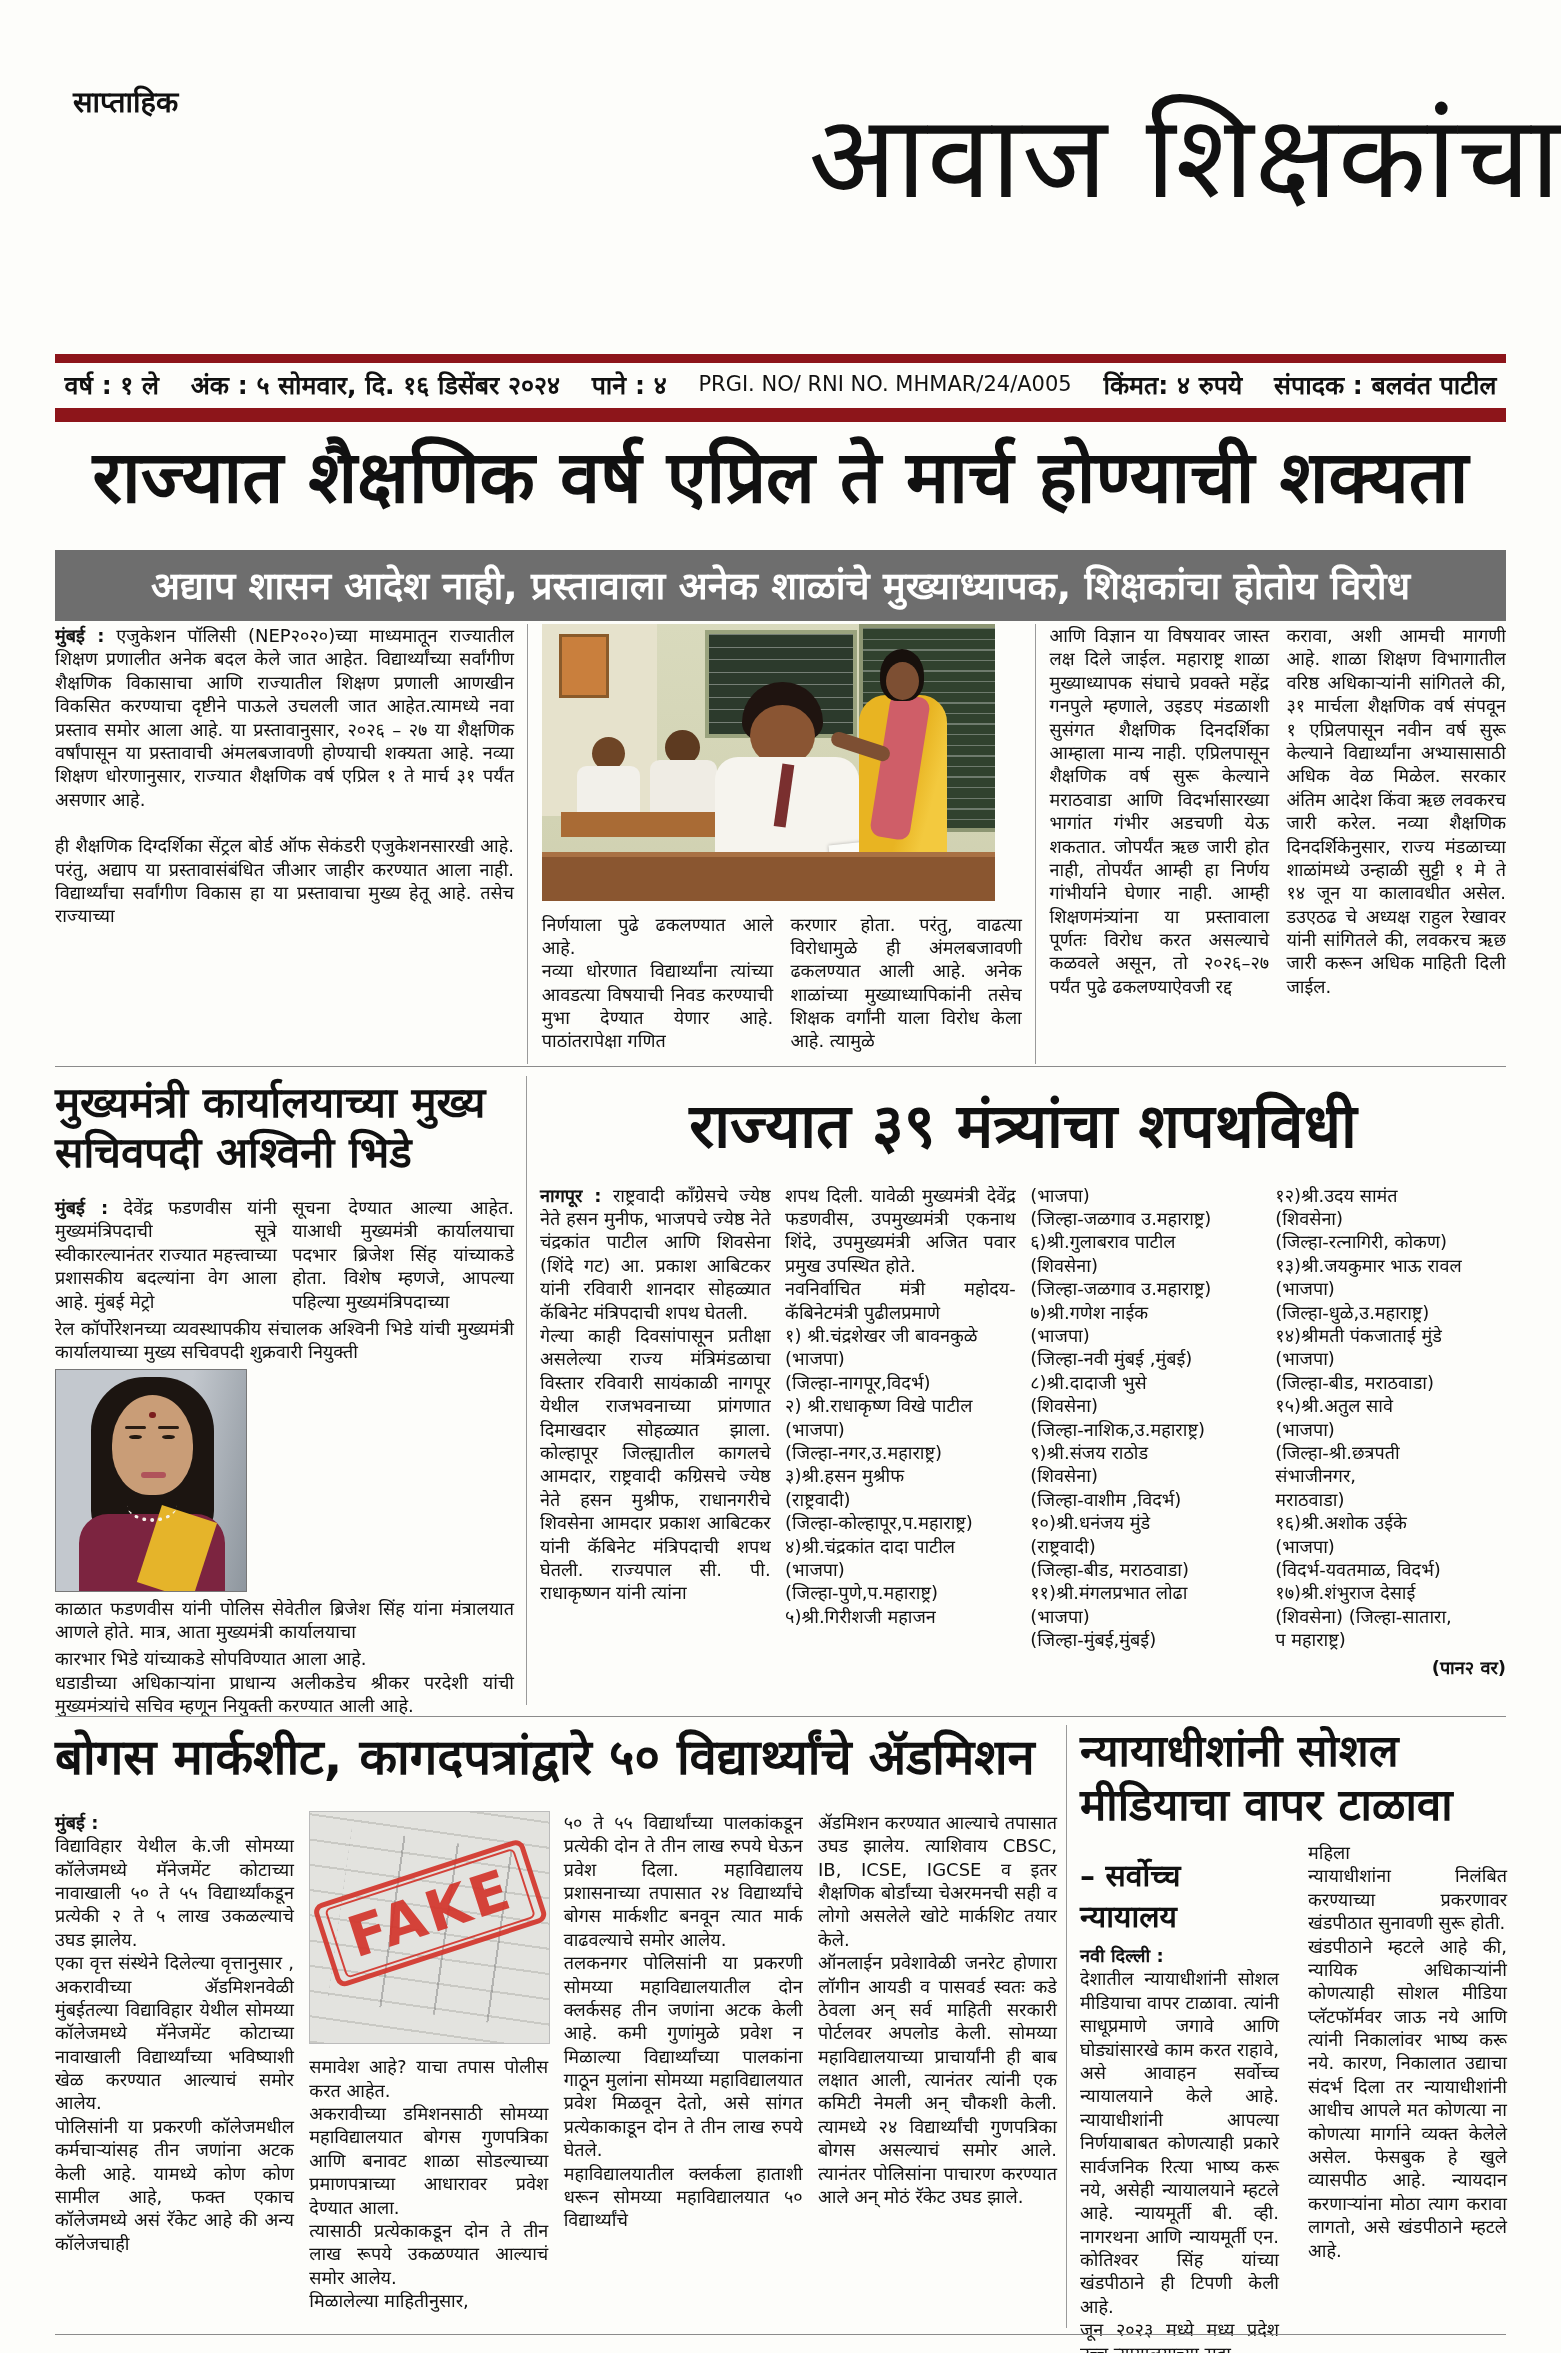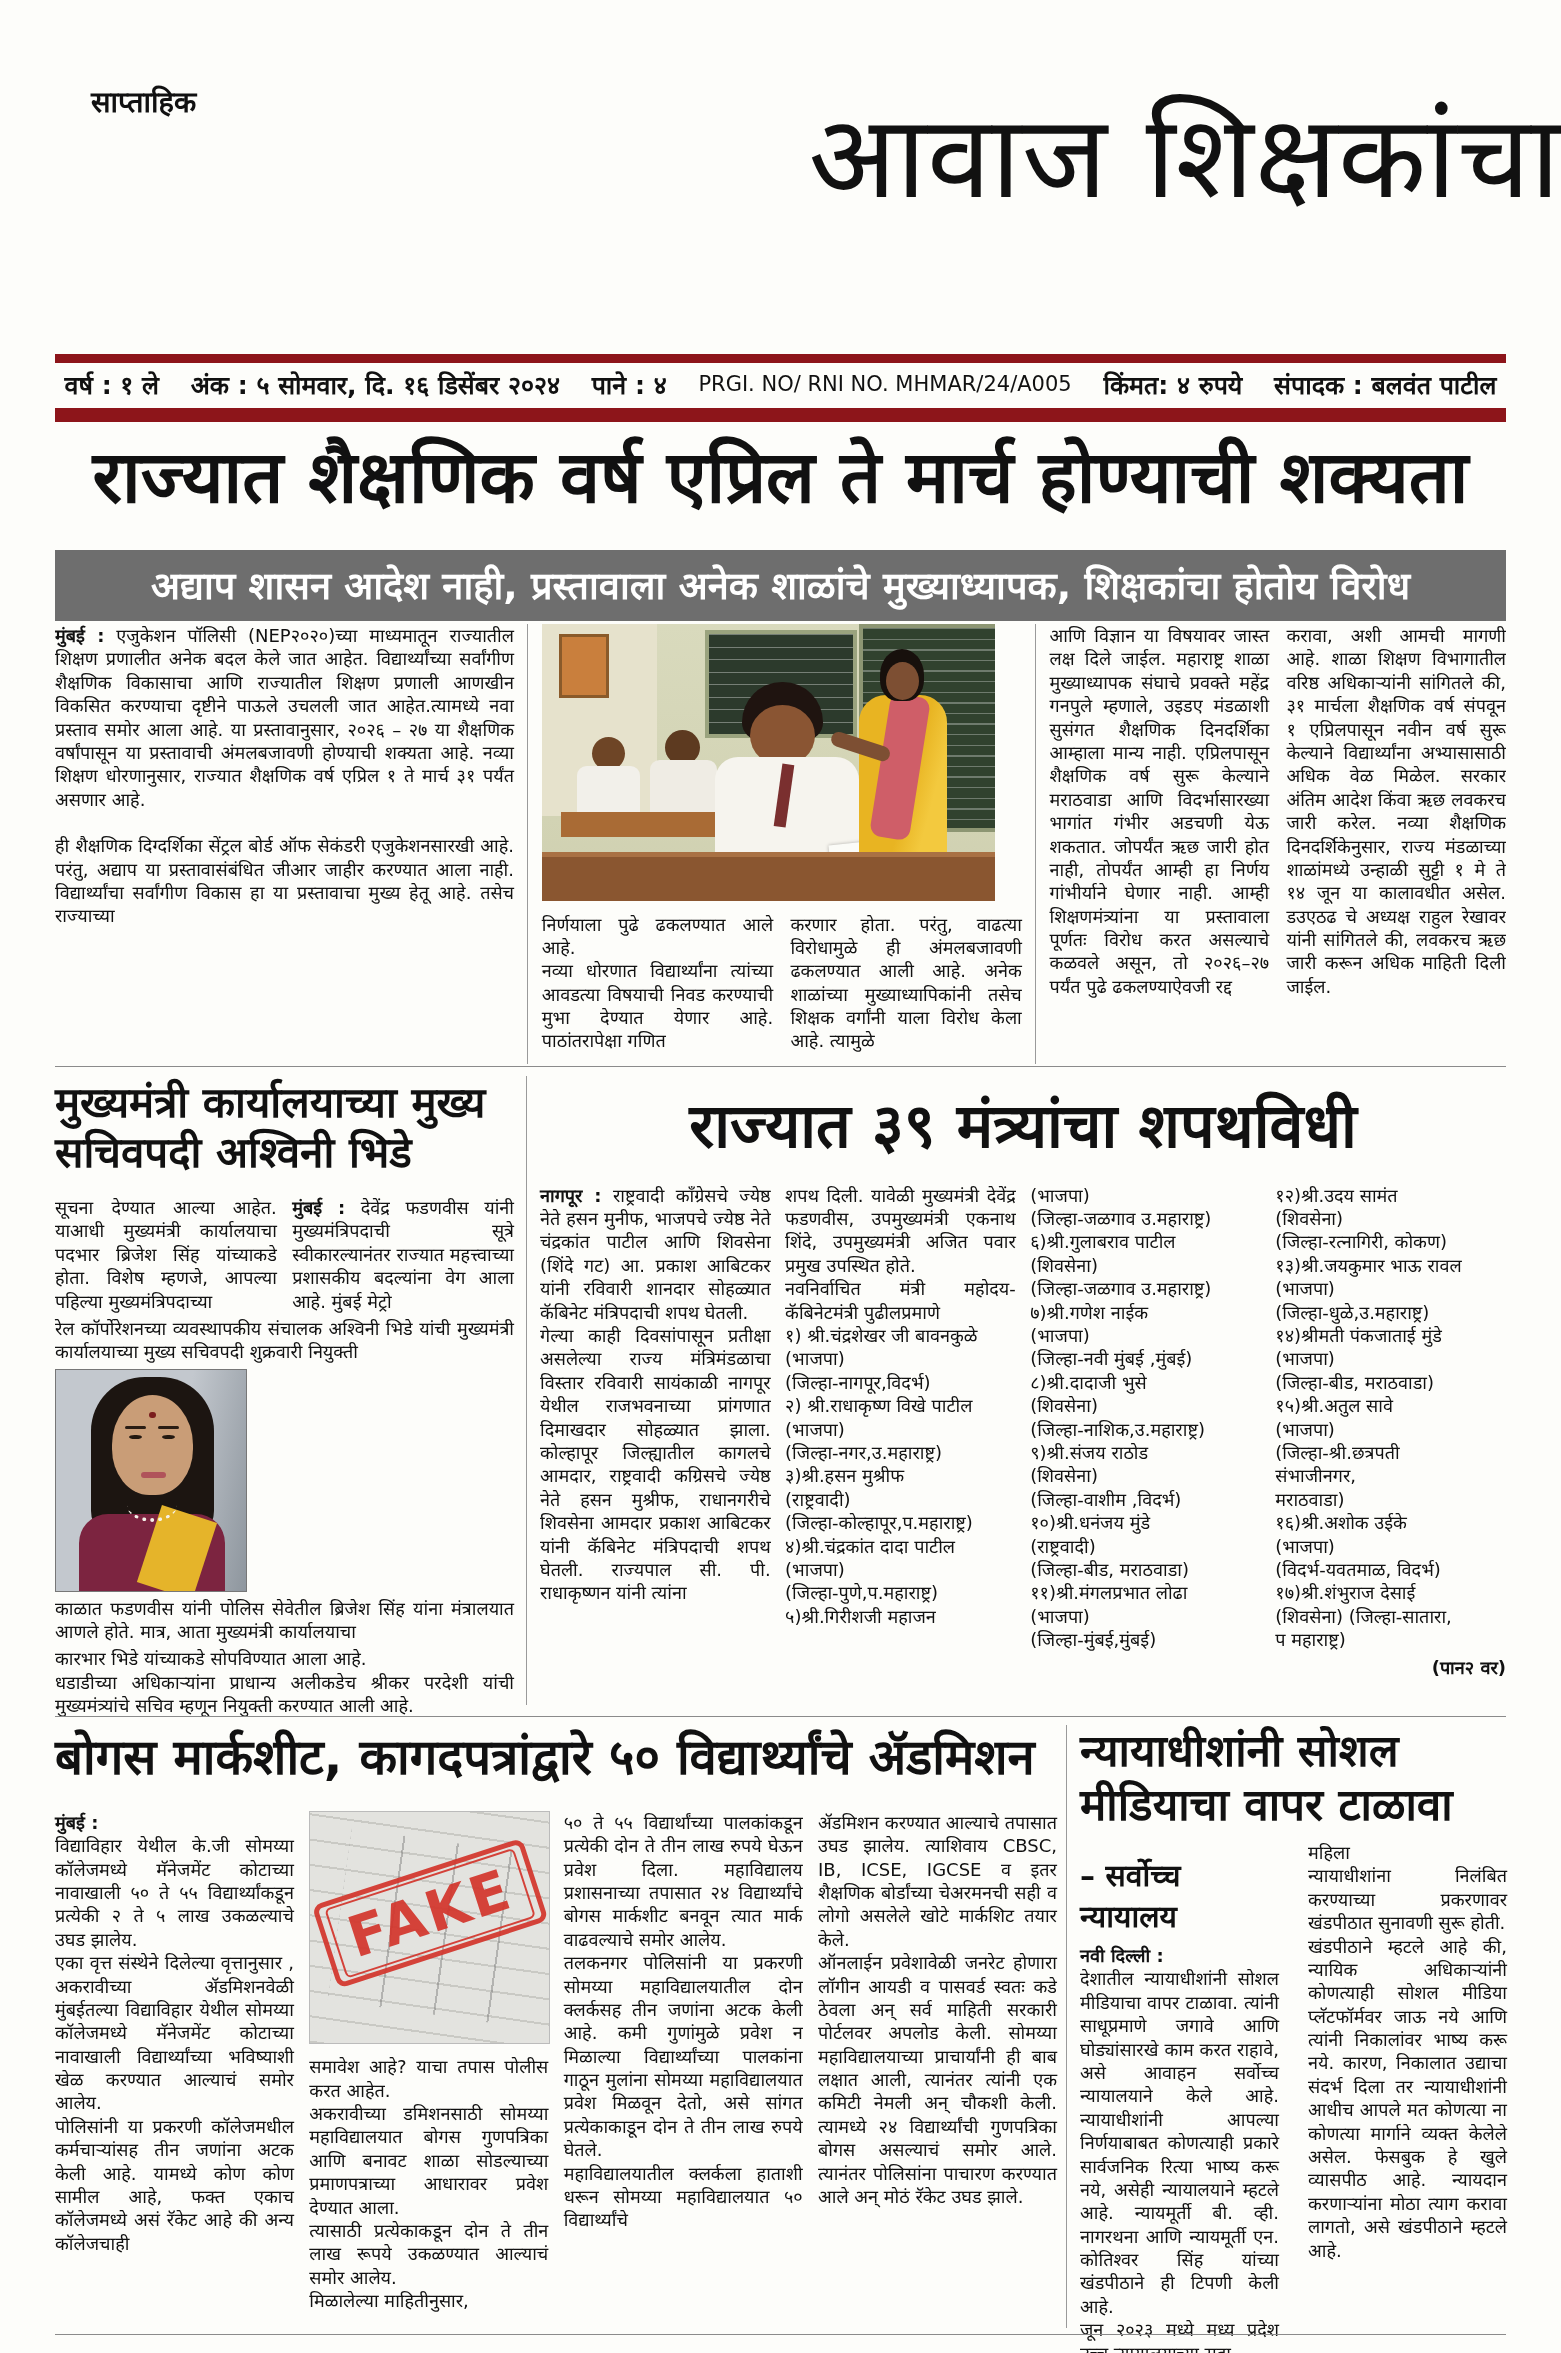--- a/index.html
+++ b/index.html
@@ -1,21 +1,21 @@
 <!DOCTYPE html>
 <html><head>
 <meta charset="utf-8">
 <style>
   html,body{margin:0;padding:0;}
   body{width:1561px;height:2354px;background:#e9e9e9;}
   .page{position:relative;width:1561px;height:2354px;background:#fdfdfa;overflow:hidden;
         font-family:"DejaVu Sans",sans-serif;color:#111;}
   .abs{position:absolute;}
   
-  .edition{left:91px;top:81px;font-size:29px;font-weight:700;}
+  .edition{left:73px;top:81px;font-size:29px;font-weight:700;}
   .masthead{left:0;right:0;top:94px;text-align:right;font-size:115px;font-weight:400;letter-spacing:1px;line-height:1.1;}
   
   .infobar{left:55px;right:55px;top:354px;}
   .ib-bar-top{height:8.6px;background:#8d151a;}
   .ib-row{display:flex;justify-content:space-between;align-items:center;padding:4.8px 9.6px 6.7px;font-size:25px;font-weight:700;white-space:nowrap;}
   .ib-rni{font-size:21px;font-weight:400;letter-spacing:0px;}
   .ib-bar-bot{height:14.4px;background:#8d151a;}
   
   .main-headline{left:0;right:0;top:432px;text-align:center;font-size:72px;font-weight:800;line-height:1.25;}
   .subhead-bar{left:55px;right:55px;top:550px;background:#6e6e6e;color:#fff;text-align:center;
@@ -172,22 +172,22 @@
       <div class="c prose">करावा, अशी आमची मागणी आहे. शाळा शिक्षण विभागातील वरिष्ठ अधिकाऱ्यांनी सांगितले की, ३१ मार्चला शैक्षणिक वर्ष संपवून १ एप्रिलपासून नवीन वर्ष सुरू केल्याने विद्यार्थ्यांना अभ्यासासाठी अधिक वेळ मिळेल. सरकार अंतिम आदेश किंवा ऋछ लवकरच जारी करेल. नव्या शैक्षणिक दिनदर्शिकेनुसार, राज्य मंडळाच्या शाळांमध्ये उन्हाळी सुट्टी १ मे ते १४ जून या कालावधीत असेल. डउएठढ चे अध्यक्ष राहुल रेखावर यांनी सांगितले की, लवकरच ऋछ जारी करून अधिक माहिती दिली जाईल.</div>
     </div>
   </div>
 
   <div class="abs rule" style="left:55px;right:55px;top:1066px;"></div>
 
   <div class="abs bhide">
     <div class="b-head">मुख्यमंत्री कार्यालयाच्या मुख्य
 सचिवपदी अश्विनी भिडे</div>
     <div class="b-top">
+      <div class="c prose"><span class="dl">मुंबई :</span> <span>देवेंद्र फडणवीस यांनी मुख्यमंत्रिपदाची सूत्रे स्वीकारल्यानंतर राज्यात महत्त्वाच्या प्रशासकीय बदल्यांना वेग आला आहे. मुंबई मेट्रो</span></div>
       <div class="c prose">सूचना देण्यात आल्या आहेत. याआधी मुख्यमंत्री कार्यालयाचा पदभार ब्रिजेश सिंह यांच्याकडे होता. विशेष म्हणजे, आपल्या पहिल्या मुख्यमंत्रिपदाच्या</div>
-      <div class="c prose"><span class="dl">मुंबई :</span> <span>देवेंद्र फडणवीस यांनी मुख्यमंत्रिपदाची सूत्रे स्वीकारल्यानंतर राज्यात महत्त्वाच्या प्रशासकीय बदल्यांना वेग आला आहे. मुंबई मेट्रो</span></div>
     </div>
     <div class="b-mid">
       <div class="t prose">रेल कॉर्पोरेशनच्या व्यवस्थापकीय संचालक अश्विनी भिडे यांची मुख्यमंत्री कार्यालयाच्या मुख्य सचिवपदी शुक्रवारी नियुक्ती</div>
       <div class="bhide-photo">
         <div class="bp-hair"></div>
         <div class="bp-face"></div>
         <div class="bp-bindi"></div>
         <div class="bp-brow1"></div>
         <div class="bp-brow2"></div>
         <div class="bp-eye1"></div>

